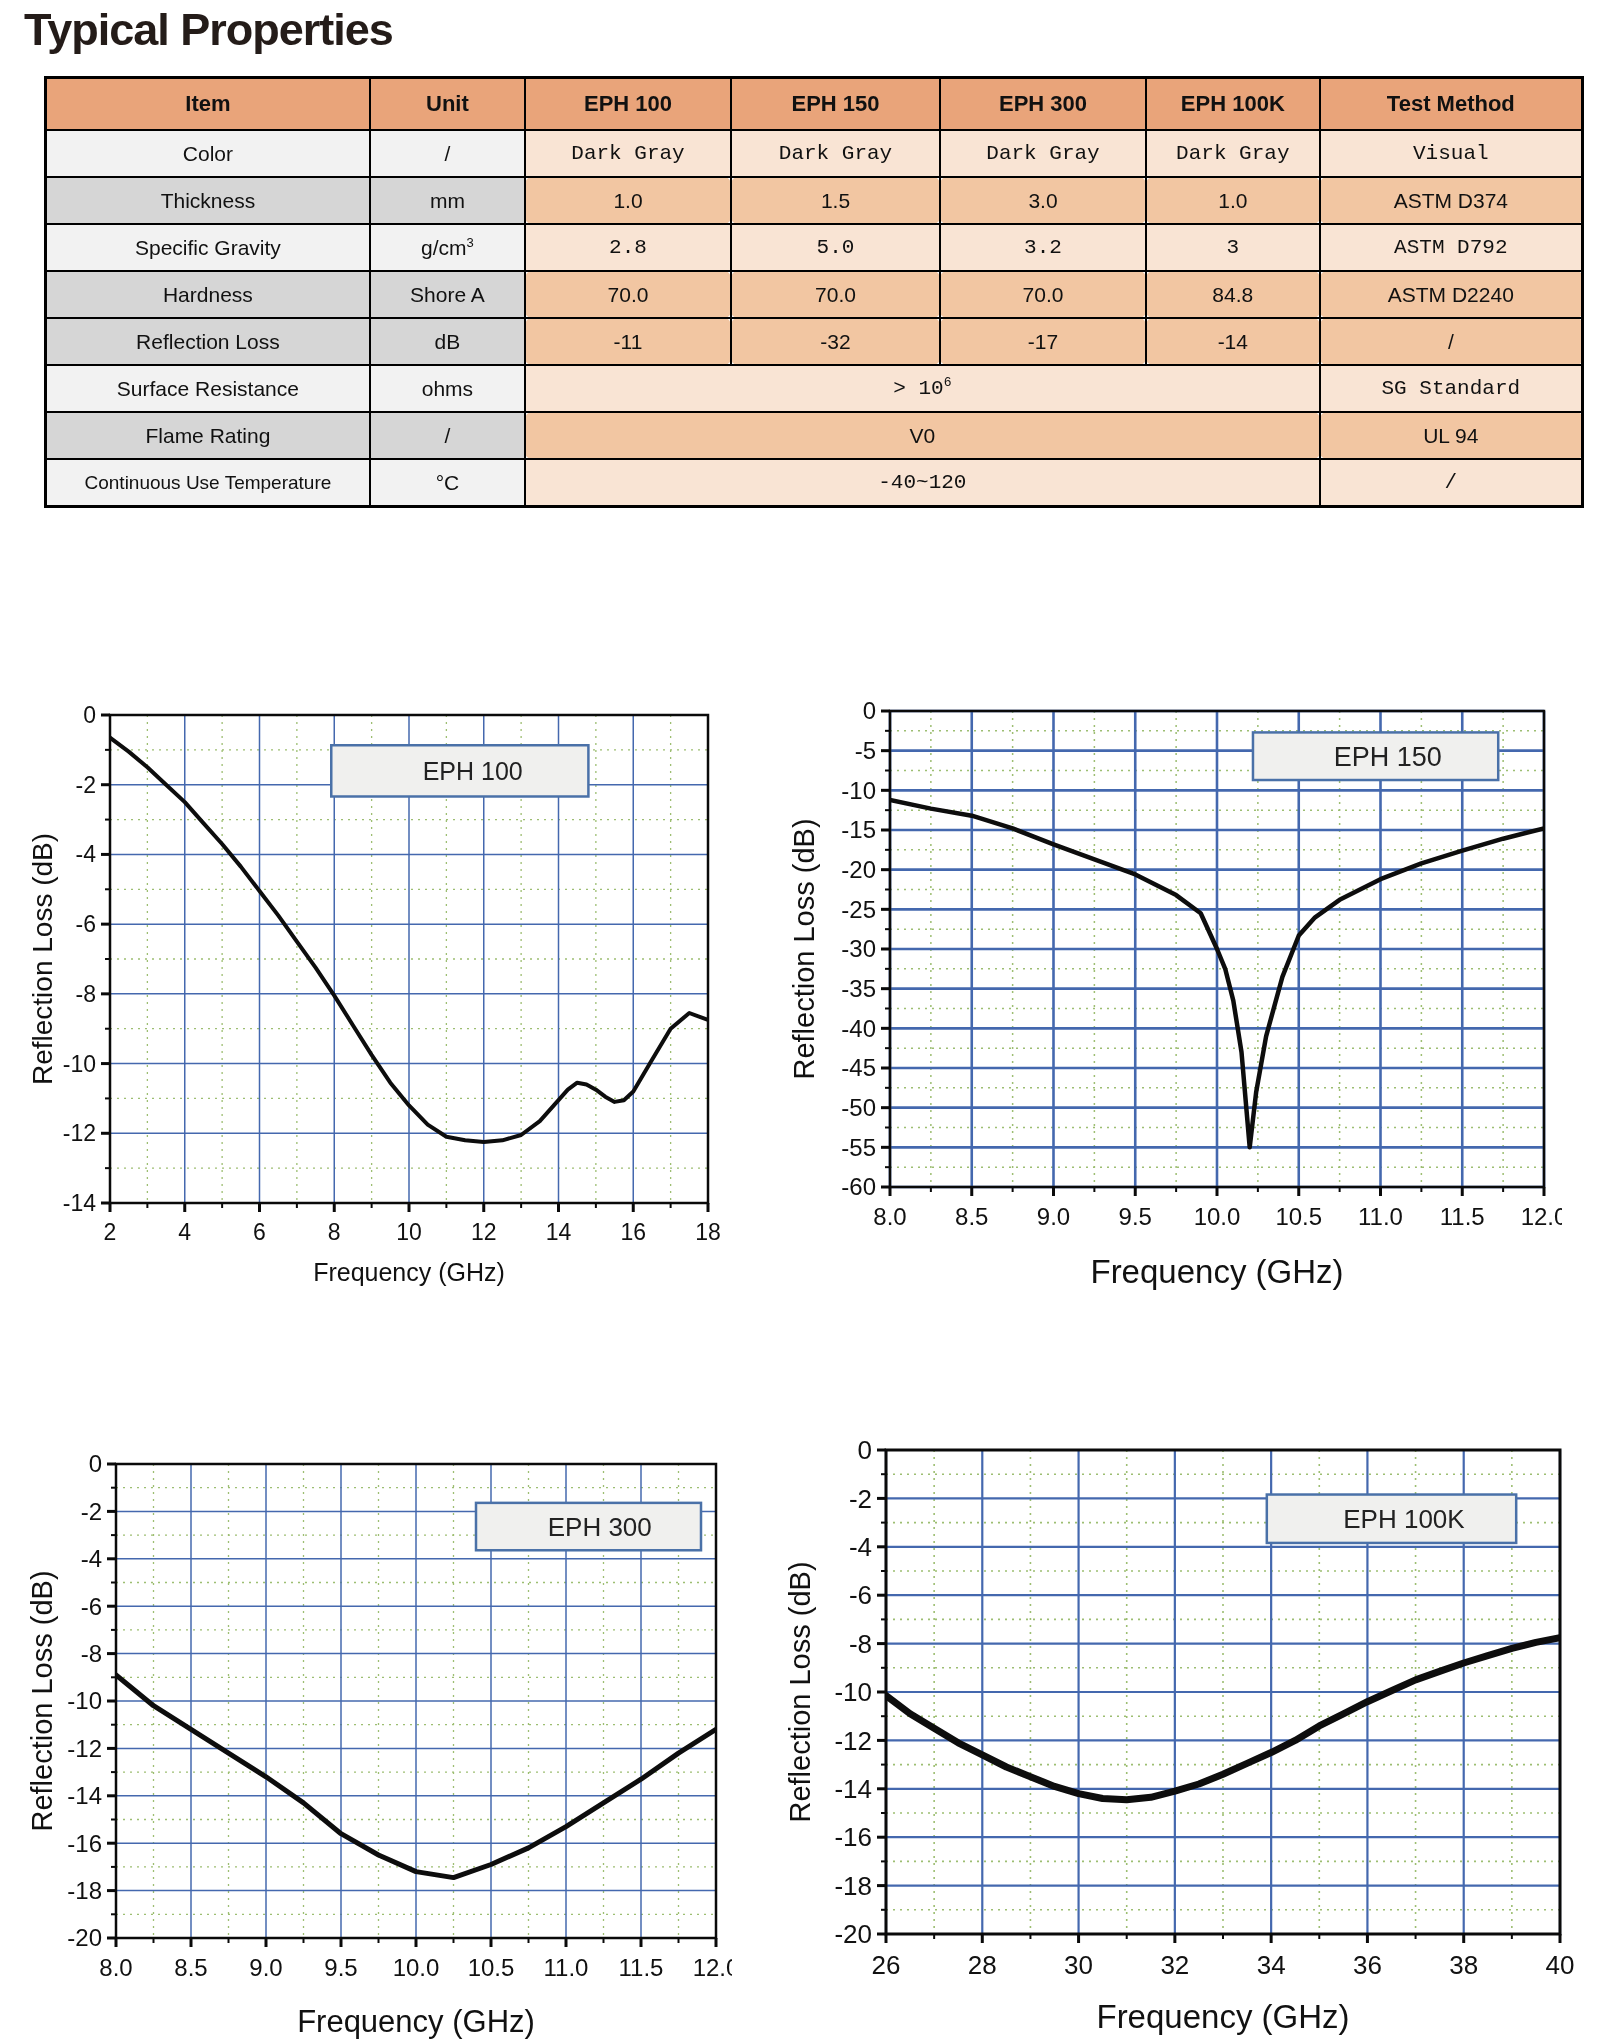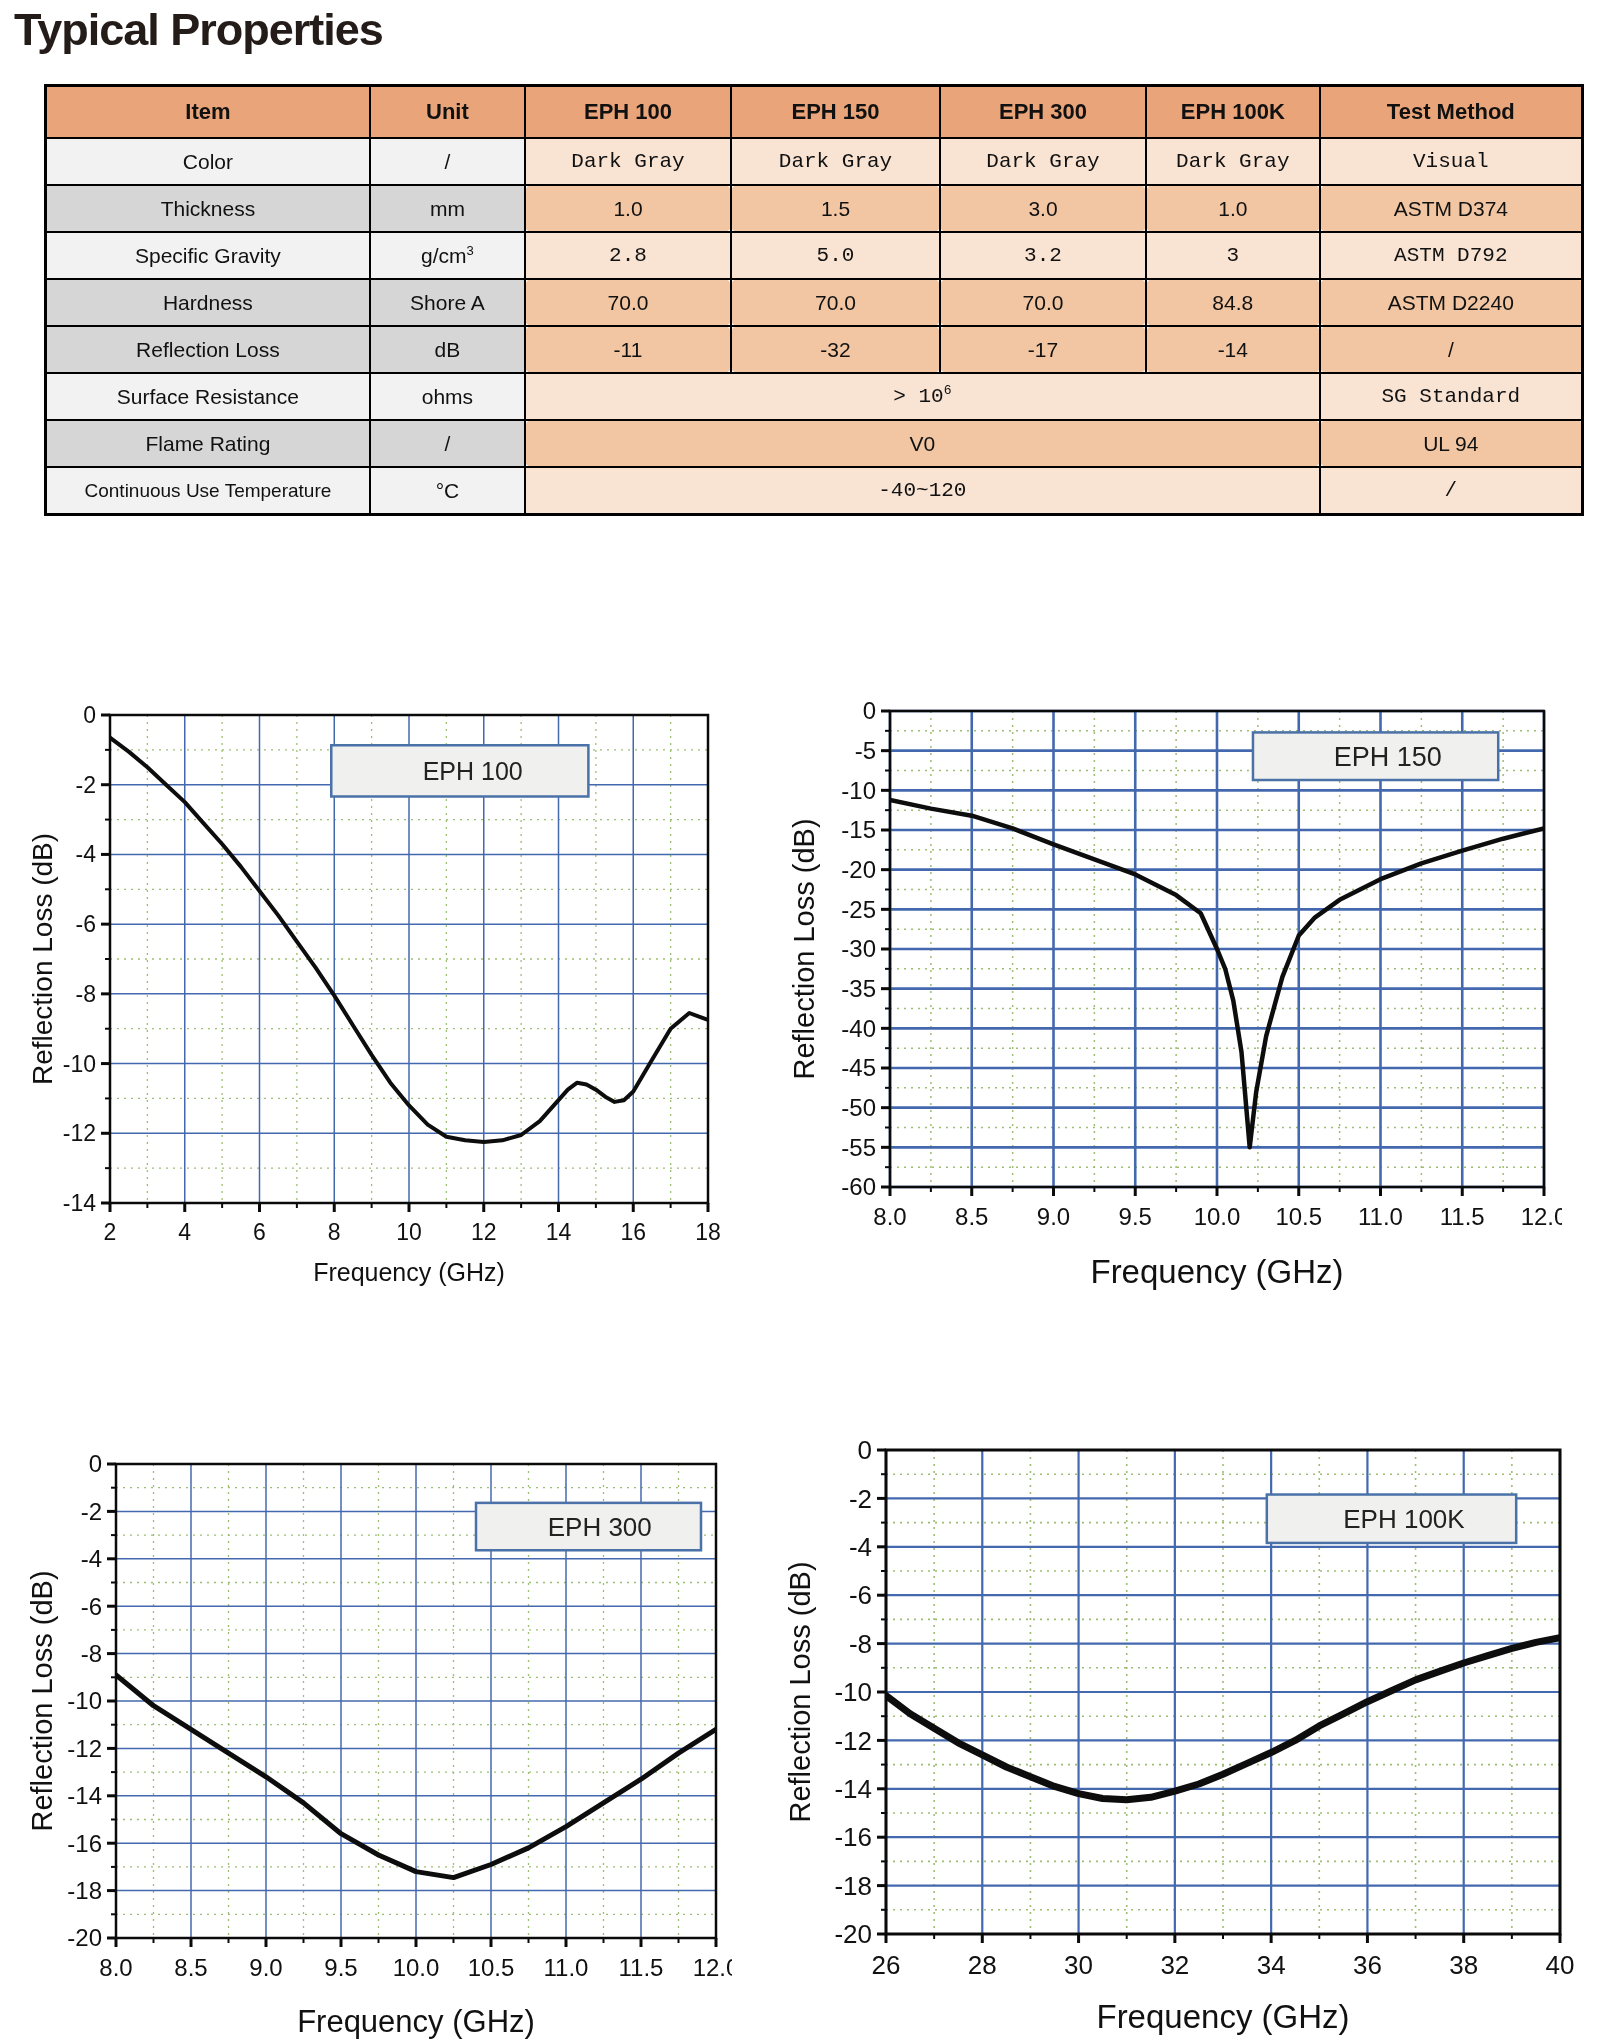--- a/index.html
+++ b/index.html
@@ -1,19 +1,19 @@
 <!DOCTYPE html>
 <html style="--header-bg: #E9A47A; --row-light-item: #F2F2F2; --row-dark-item: #D6D6D6; --row-light-value: #F9E4D4; --row-dark-value: #F2C6A2;"><head>
 <meta charset="utf-8">
 <style>
   html,body{margin:0;padding:0;background:#fff;}
   body{width:1600px;height:2043px;position:relative;font-family:"Liberation Sans",sans-serif;color:#111;overflow:hidden;}
-  #page-title{position:absolute;left:14px;top:4px;margin:0;font-size:45px;font-weight:700;color:#241c19;letter-spacing:-1px;}
+  #page-title{position:absolute;left:24px;top:4px;margin:0;font-size:45px;font-weight:700;color:#241c19;letter-spacing:-1px;}
   
-  #props-table{position:absolute;left:44px;top:84px;width:1540px;border-collapse:collapse;table-layout:fixed;
+  #props-table{position:absolute;left:44px;top:76px;width:1540px;border-collapse:collapse;table-layout:fixed;
     border:3px solid #000;font-size:21px;}
   #props-table th,#props-table td{border:2px solid #000;text-align:center;vertical-align:middle;padding:0 4px;
     overflow:hidden;white-space:nowrap;}
   #props-table th{height:50px;font-weight:700;font-size:22px;background:var(--header-bg,#E9A47A);}
   #props-table td{height:45px;}
   col.c-item{width:21.1%;} col.c-unit{width:10.1%;} col.c-v1{width:13.4%;} col.c-v2{width:13.6%;}
   col.c-v3{width:13.4%;} col.c-v4{width:11.3%;} col.c-method{width:17.1%;}
   tr.row-light td.cell-item,tr.row-light td.cell-unit{background:var(--row-light-item,#F2F2F2);}
   tr.row-dark td.cell-item,tr.row-dark td.cell-unit{background:var(--row-dark-item,#D6D6D6);}
   tr.row-light td.cell-val,tr.row-light td.cell-method{background:var(--row-light-value,#F9E4D4);font-family:Liberation Mono, monospace;}

